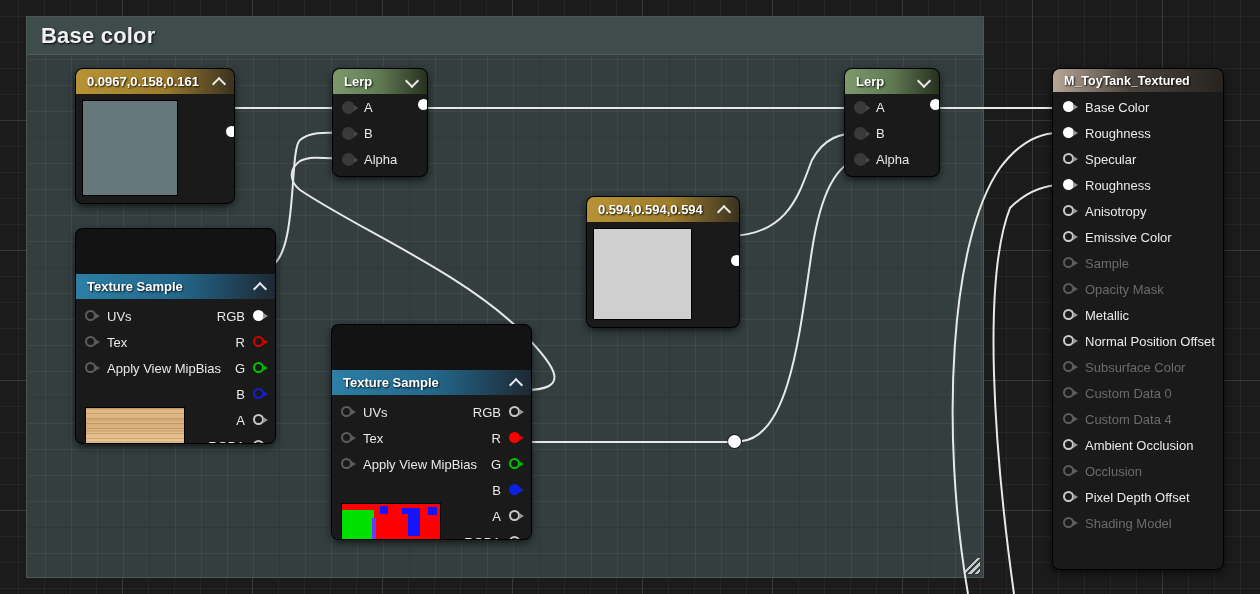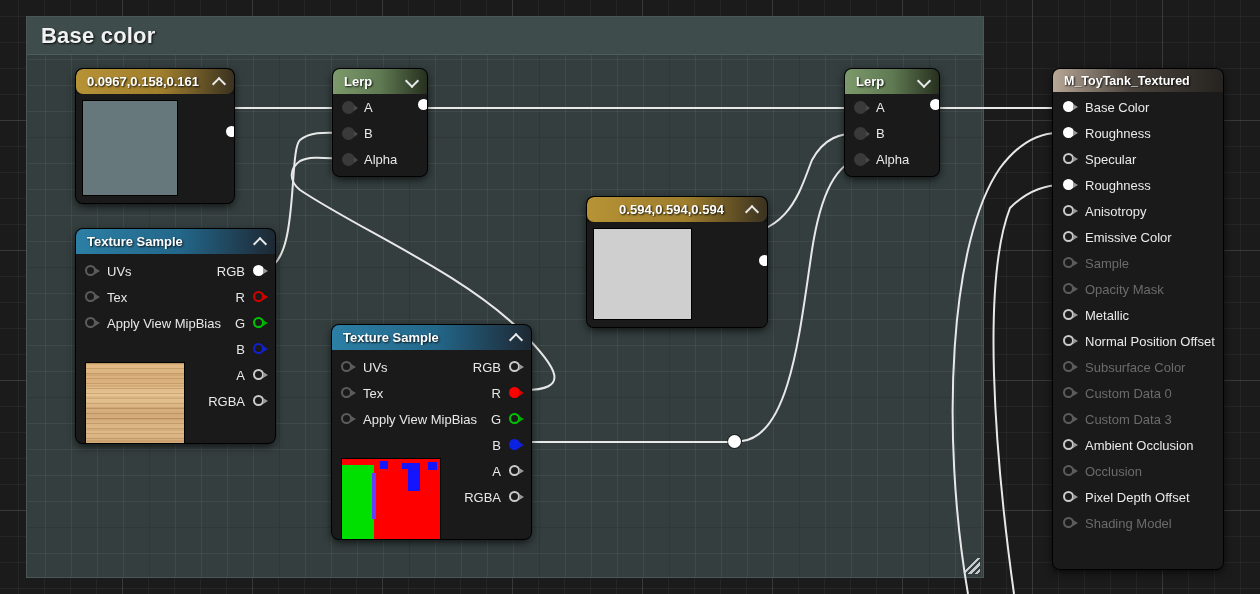--- a/index.html
+++ b/index.html
@@ -91,23 +91,23 @@
   }
   .chev.down::before{
     top:1px;
     border-left:none;border-top:none;
     border-right:2px solid #e9e9e9;border-bottom:2px solid #e9e9e9;
     transform:rotate(45deg);
   }
   .node-body{position:relative;background:#1a1a1a;}
 
   
-  .head-gold{background:linear-gradient(to right,#b79336 0%,#9e7d2c 55%,#3a3220 100%);border-radius:7px;}
+  .head-gold{background:linear-gradient(to right,#b79336 0%,#9e7d2c 55%,#3a3220 100%);}
   .head-green{background:linear-gradient(to right,#7d9a6c 0%,#5f7a52 50%,#27301f 100%);}
-  .head-blue{background:linear-gradient(to right,#2c7fa5 0%,#23678a 52%,#1d2833 100%);}
+  .head-blue{background:linear-gradient(to right,#2c7fa5 0%,#23678a 52%,#1d2833 100%);margin-top:45px;}
   .head-mat{background:linear-gradient(to right,#b7a796 0%,#4b443d 45%,#262320 100%);}
 
   
   .pin{
     position:relative;width:13px;height:13px;flex:0 0 13px;
   }
   .pin .dot{
     position:absolute;left:0;top:0;width:11px;height:11px;border-radius:50%;
     box-sizing:border-box;
   }
@@ -425,21 +425,21 @@
         <div style="position:absolute;left:30px;top:14px;width:4px;height:46px;background:#6a3aff;"></div>
         <div style="position:absolute;left:38px;top:2px;width:8px;height:8px;background:#1414ff;"></div>
         <div style="position:absolute;left:60px;top:4px;width:12px;height:6px;background:#1414ff;"></div>
         <div style="position:absolute;left:66px;top:4px;width:12px;height:28px;background:#1414ff;"></div>
         <div style="position:absolute;left:86px;top:3px;width:9px;height:8px;background:#1414ff;"></div>
 
       </div>
     </div>
   </div>
 
-  <div class="node" style="left:587px;top:197px;width:180px;height:130px;text-align:center;">
+  <div class="node" style="left:587px;top:197px;width:152px;height:130px;">
     <div class="node-head head-gold">
       <span class="ttl">0.594,0.594,0.594</span>
       <span class="chev"></span>
     </div>
     <div class="node-body" style="height:105px;">
       <div class="swatch" style="left:6px;top:6px;width:99px;height:92px;background:#cfcfcf;"></div>
       <div style="position:absolute;right:8px;top:33px;">
         <span class="pin filled">
           <span class="dot"></span>
         </span>
@@ -571,21 +571,21 @@
             <span class="dot"></span>
             <span class="arrow"></span>
           </span>
           <span class="lbl">Custom Data 0</span>
         </div>
         <div class="mat-row disabled">
           <span class="pin hollow dim">
             <span class="dot"></span>
             <span class="arrow"></span>
           </span>
-          <span class="lbl">Custom Data 3</span>
+          <span class="lbl">Custom Data 4</span>
         </div>
         <div class="mat-row">
           <span class="pin hollow">
             <span class="dot"></span>
             <span class="arrow"></span>
           </span>
           <span class="lbl">Ambient Occlusion</span>
         </div>
         <div class="mat-row disabled">
           <span class="pin hollow dim">

